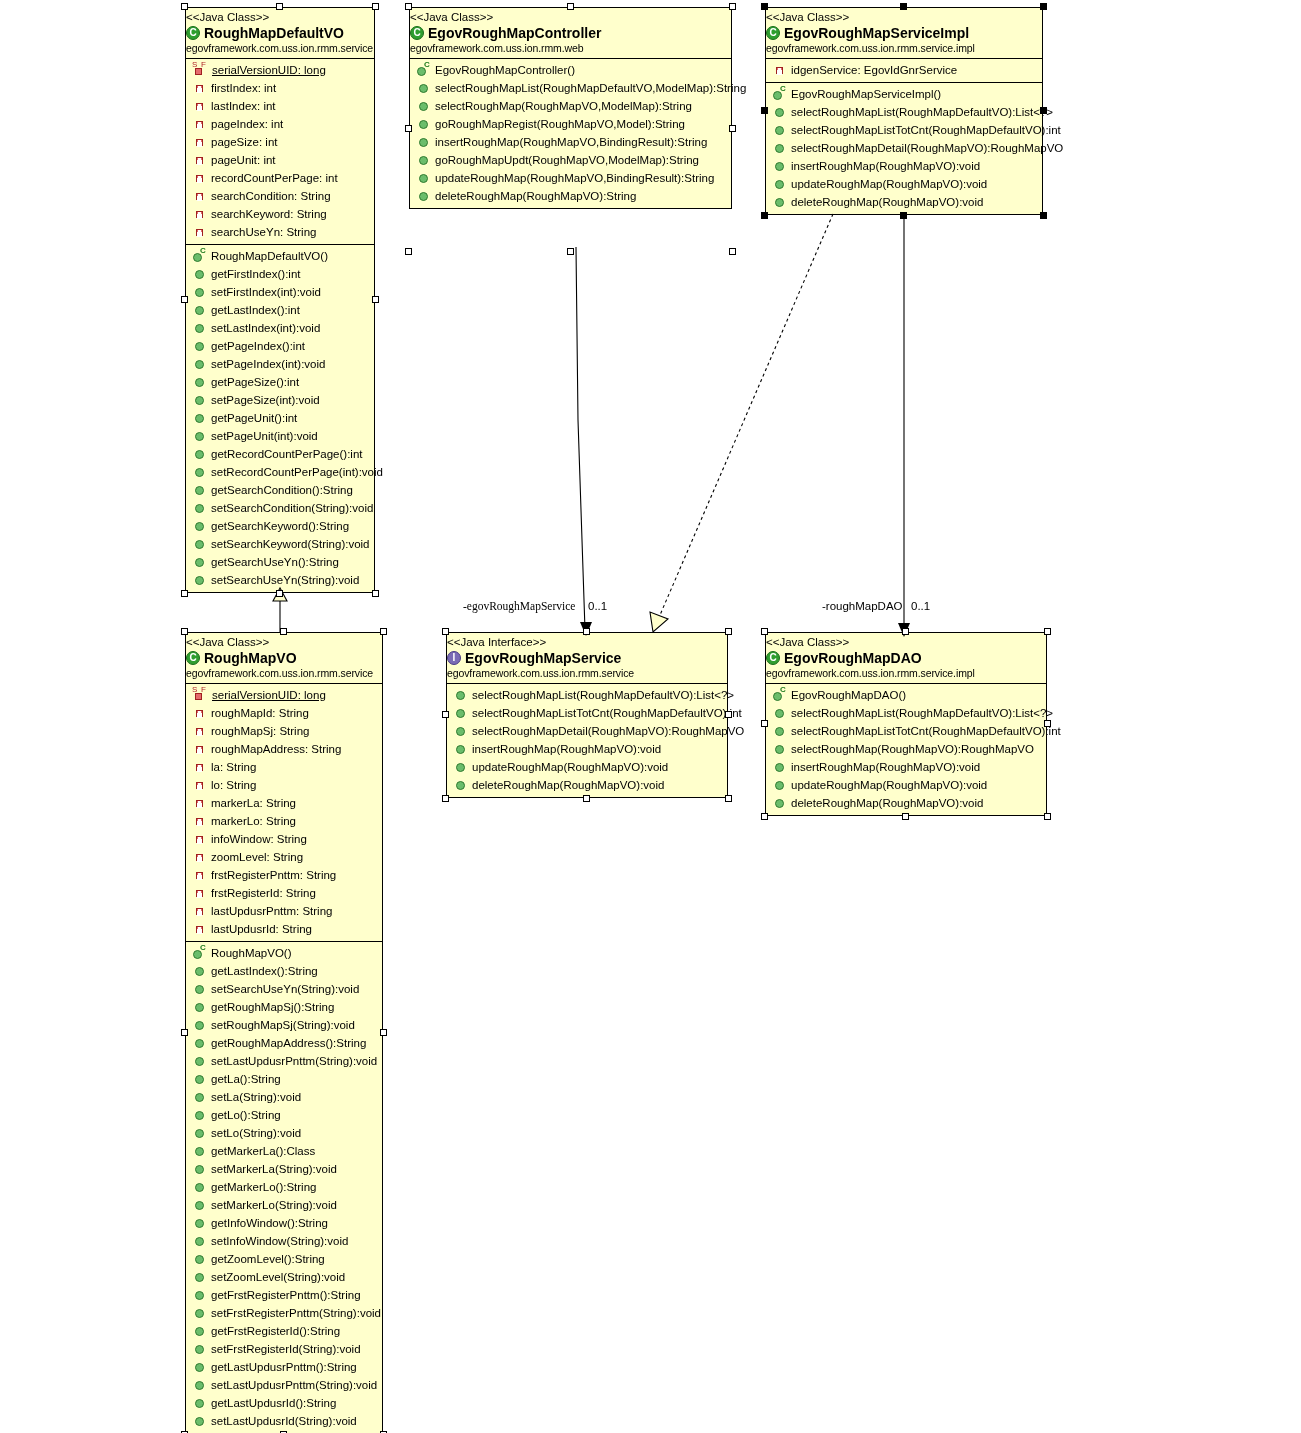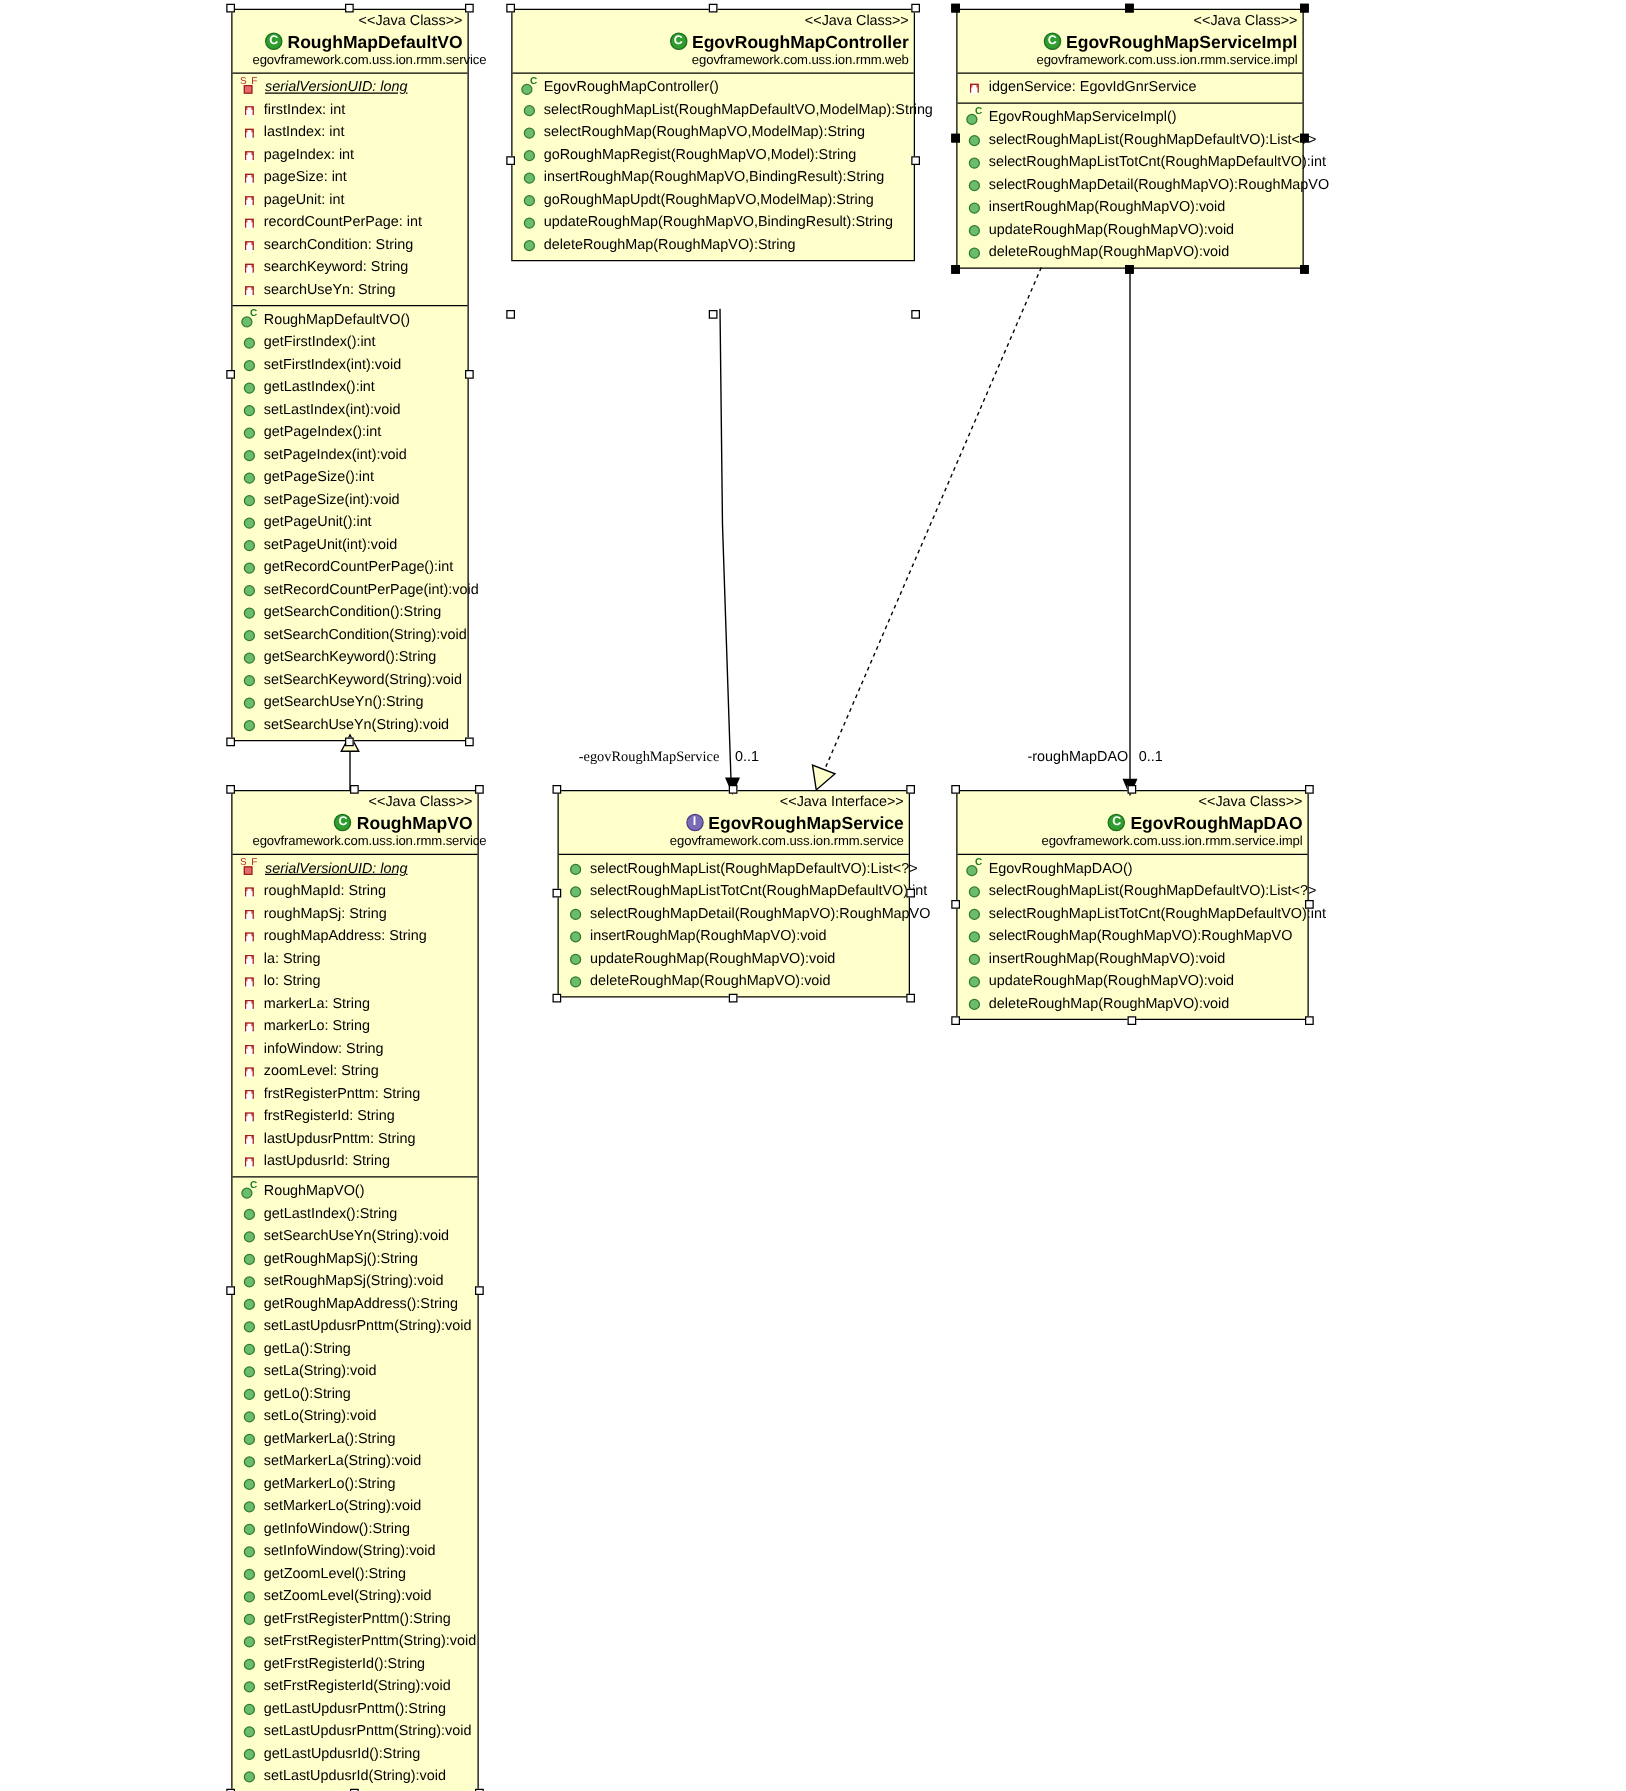--- a/index.html
+++ b/index.html
@@ -14,22 +14,22 @@
     font-family: "Liberation Sans", sans-serif;
     overflow: hidden;
   }
   .uml-box {
     position: absolute;
     background: #ffffcc;
     border: 1.5px solid #000000;
     box-sizing: border-box;
   }
   .uml-header {
-    text-align: right;
-    padding: 2px 4px 3px 16px;
+    text-align: left;
+    padding: 2px 4px 3px 0;
     border-bottom: 1.5px solid #000000;
   }
   .stereotype {
     font-size: 11.5px;
     color: #000;
     line-height: 14px;
   }
   .cls-title {
     font-size: 14px;
     font-weight: bold;
@@ -54,21 +54,20 @@
     line-height: 18px;
     white-space: nowrap;
     padding-left: 6px;
     display: flex;
     align-items: center;
     color: #000;
   }
   .member .mtext { display: inline-block; }
   .member.static-final .mtext {
     text-decoration: underline;
-    font-style: italic;
   }
 
   
   .ico {
     display: inline-block;
     position: relative;
     width: 16px;
     min-width: 16px;
     height: 14px;
     margin-right: 3px;
@@ -577,21 +576,21 @@
       <div class="member">
         <span class="ico ico-pub-method"></span>
         <span class="mtext">getLo():String</span>
       </div>
       <div class="member">
         <span class="ico ico-pub-method"></span>
         <span class="mtext">setLo(String):void</span>
       </div>
       <div class="member">
         <span class="ico ico-pub-method"></span>
-        <span class="mtext">getMarkerLa():String</span>
+        <span class="mtext">getMarkerLa():Class</span>
       </div>
       <div class="member">
         <span class="ico ico-pub-method"></span>
         <span class="mtext">setMarkerLa(String):void</span>
       </div>
       <div class="member">
         <span class="ico ico-pub-method"></span>
         <span class="mtext">getMarkerLo():String</span>
       </div>
       <div class="member">

